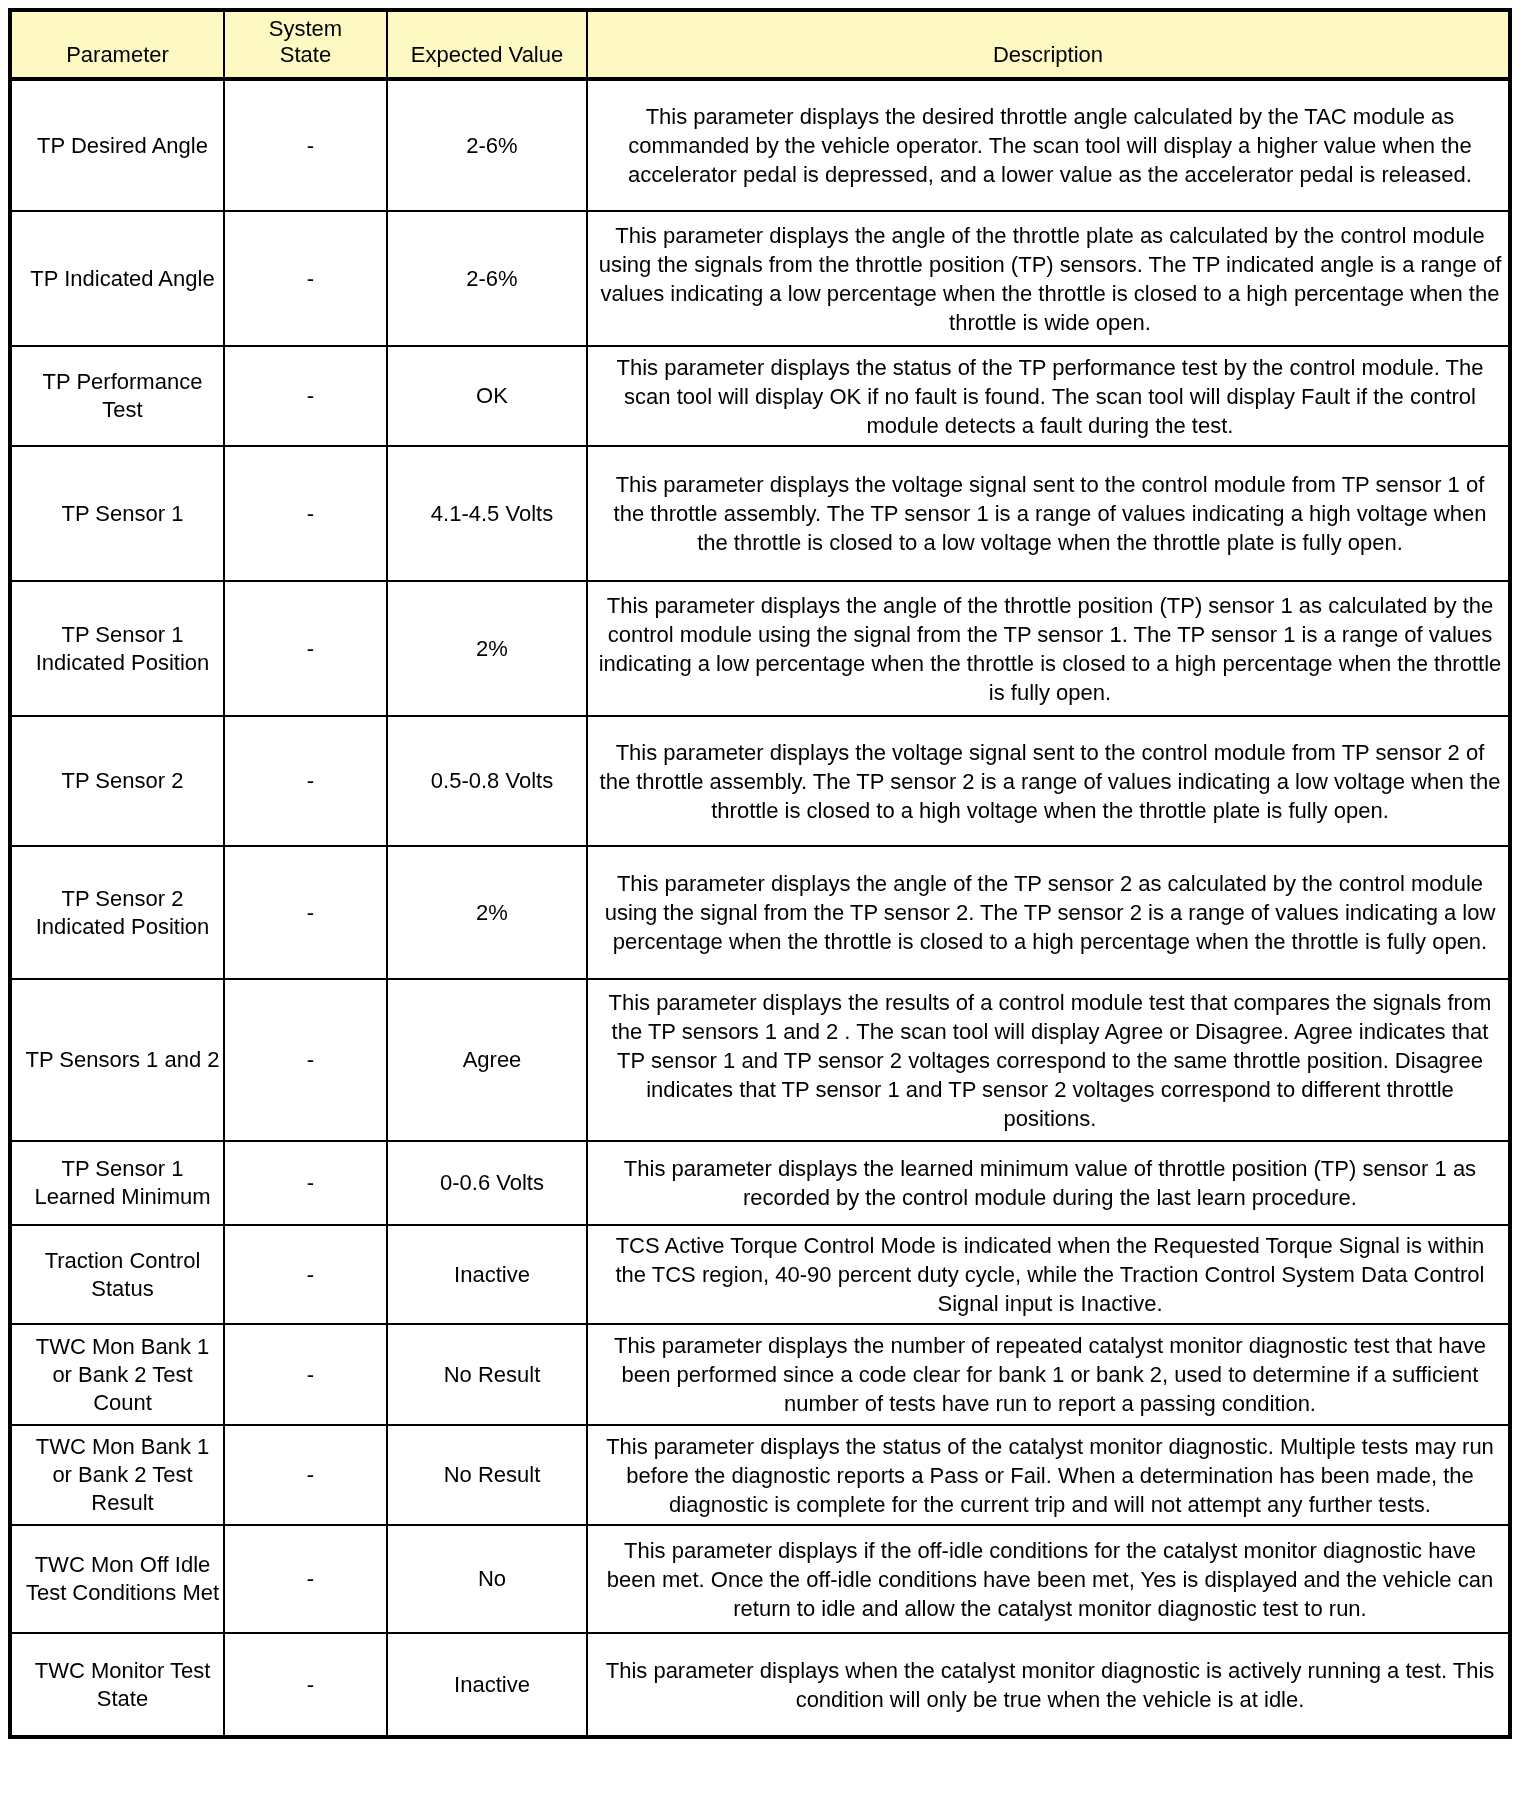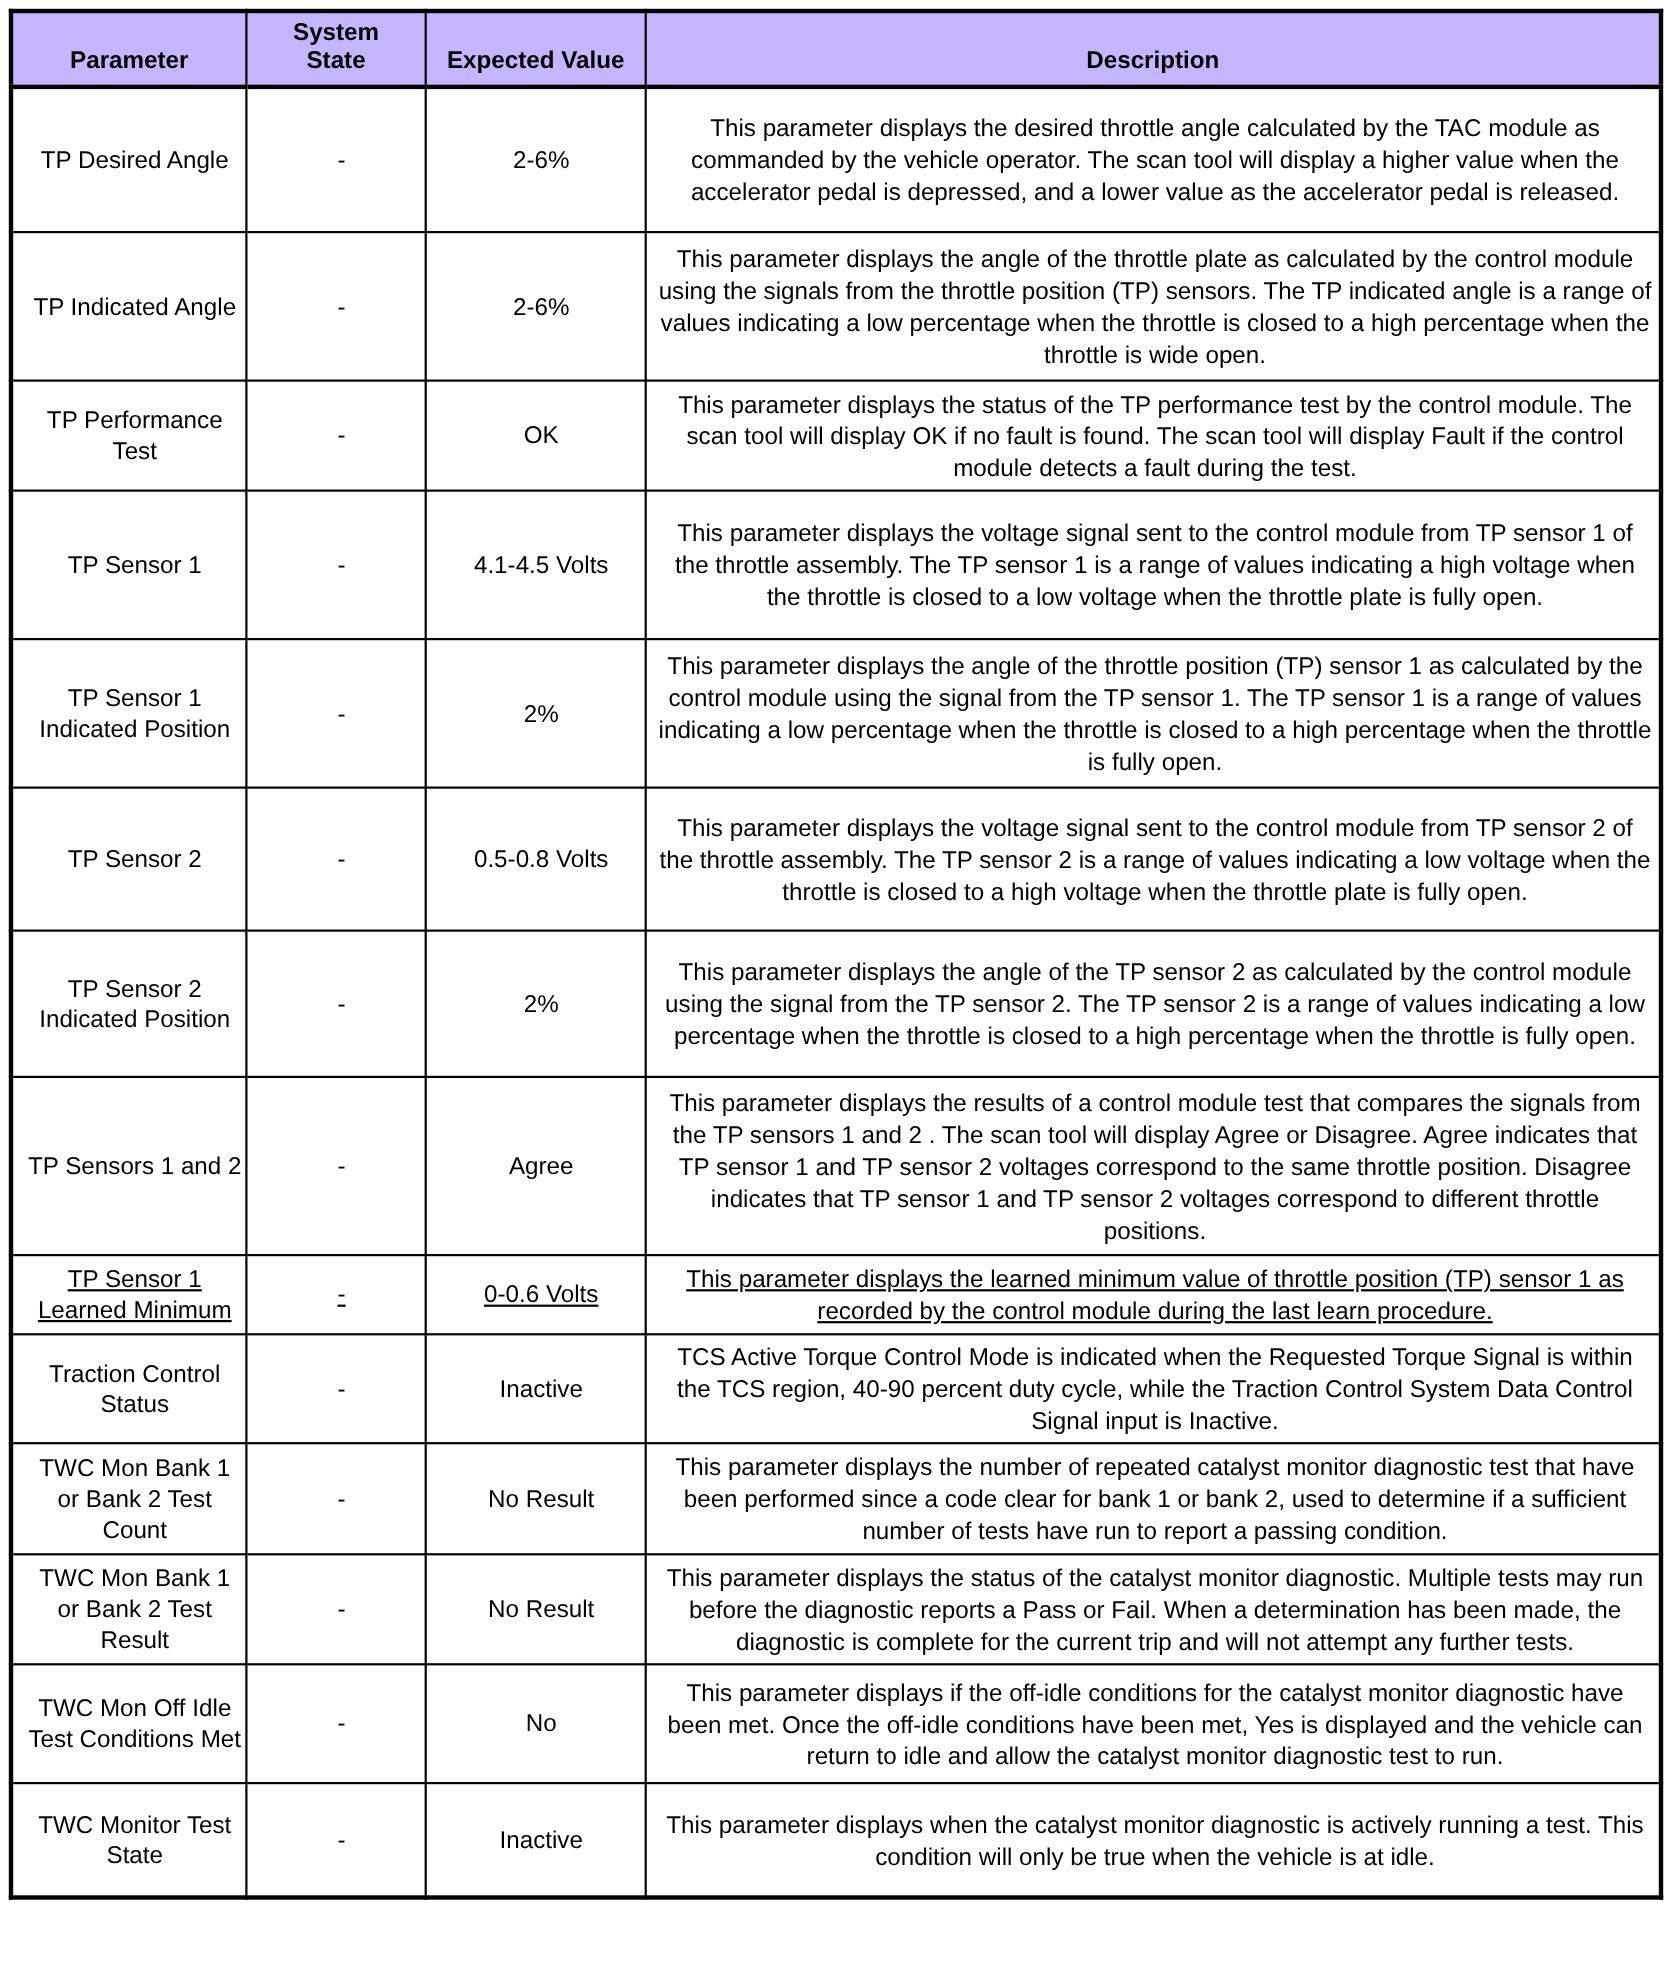--- a/index.html
+++ b/index.html
@@ -27,26 +27,26 @@
     border: 4px solid #000;
   }
   col.c1 { width: 214px; }
   col.c2 { width: 163px; }
   col.c3 { width: 200px; }
   col.c4 { width: auto; }
   th {
     border: 2px solid #000;
     border-bottom: 4px solid #000;
     font-size: 22px;
-    font-weight: bold;
+    font-weight: normal;
     line-height: 26px;
     text-align: center;
     vertical-align: bottom;
     padding: 4px 2px 9px 2px;
-    background: #c4b5fd;
+    background: #fef9c3;
   }
   th .hwrap {
     display: inline-block;
   }
   th.th-system-state .hwrap {
     max-width: 100px; 
   }
   td {
     border: 2px solid #000;
     font-size: 22px;
@@ -63,21 +63,21 @@
   }
   thead tr { height: 66px; }
   tbody tr:nth-child(1)  { height: 132px; }
   tbody tr:nth-child(2)  { height: 135px; }
   tbody tr:nth-child(3)  { height: 100px; }
   tbody tr:nth-child(4)  { height: 135px; }
   tbody tr:nth-child(5)  { height: 135px; }
   tbody tr:nth-child(6)  { height: 130px; }
   tbody tr:nth-child(7)  { height: 133px; }
   tbody tr:nth-child(8)  { height: 162px; }
-  tbody tr:nth-child(9)  { height: 72px; text-decoration: underline; }
+  tbody tr:nth-child(9)  { height: 84px; }
   tbody tr:nth-child(10) { height: 70px; }
   tbody tr:nth-child(11) { height: 101px; }
   tbody tr:nth-child(12) { height: 100px; }
   tbody tr:nth-child(13) { height: 108px; }
   tbody tr:nth-child(14) { height: 104px; }
   tbody tr:nth-child(15) { height: 73px; }
 </style>
 </head>
 <body>
 

